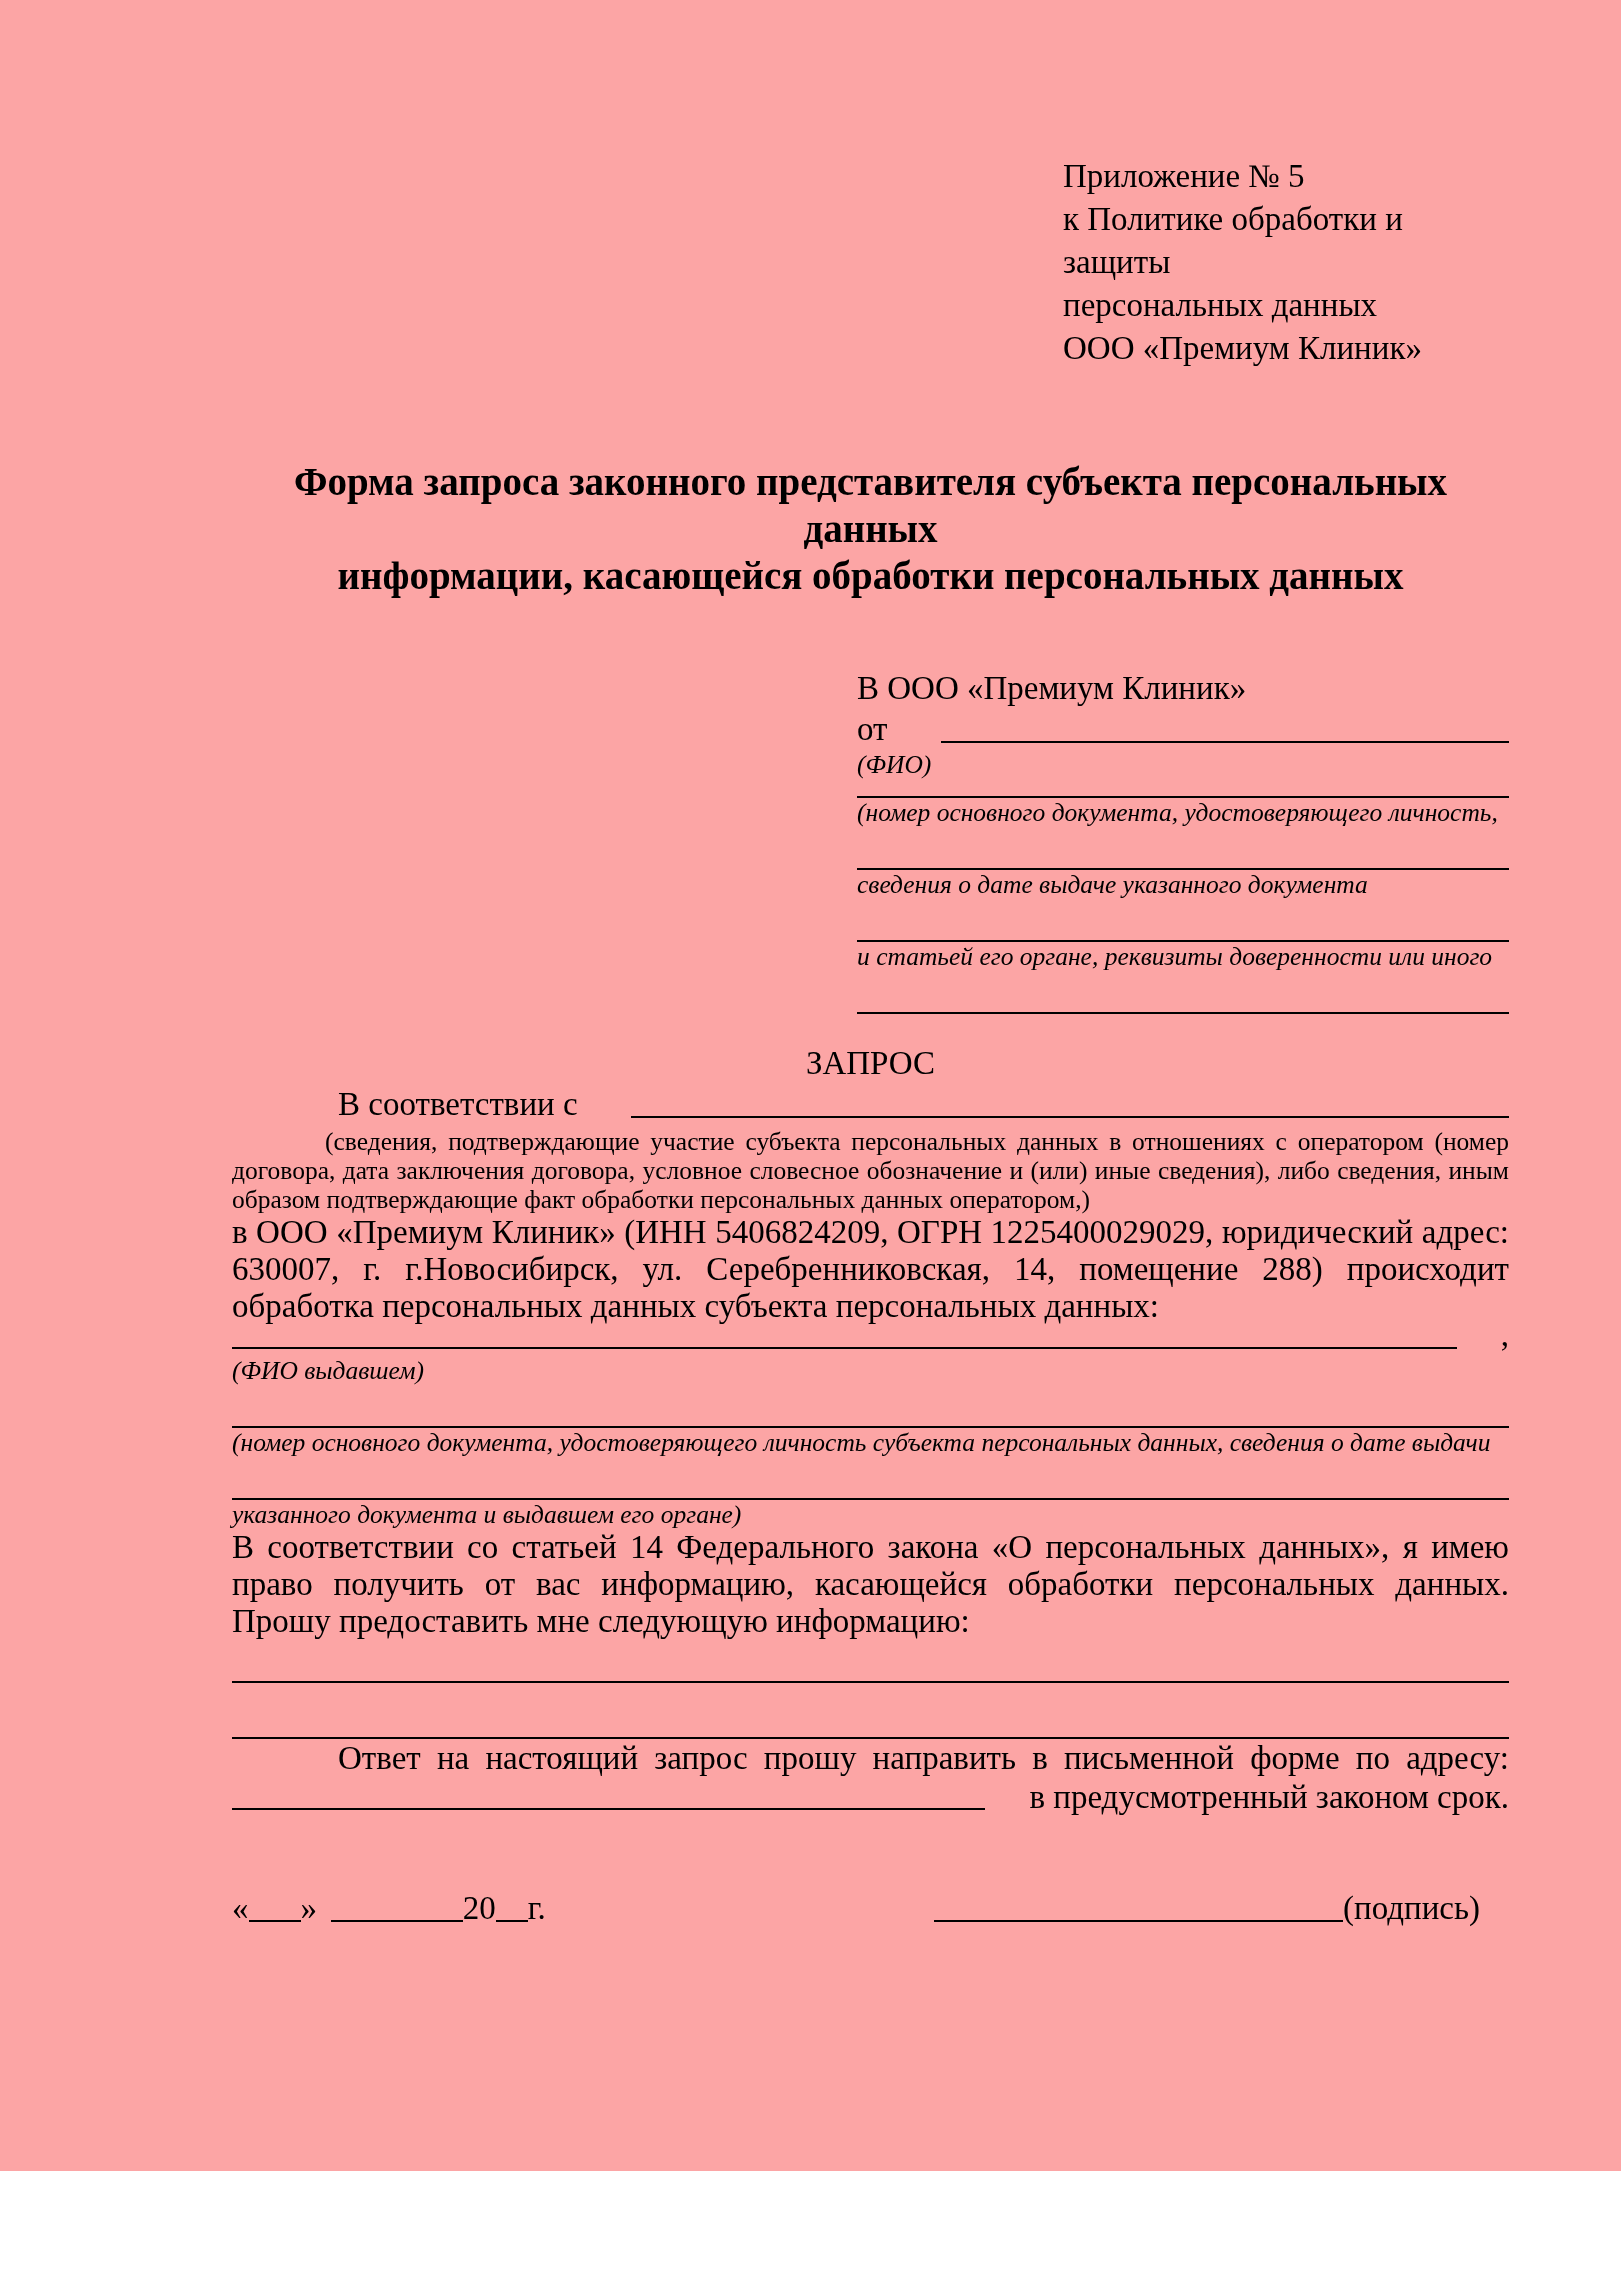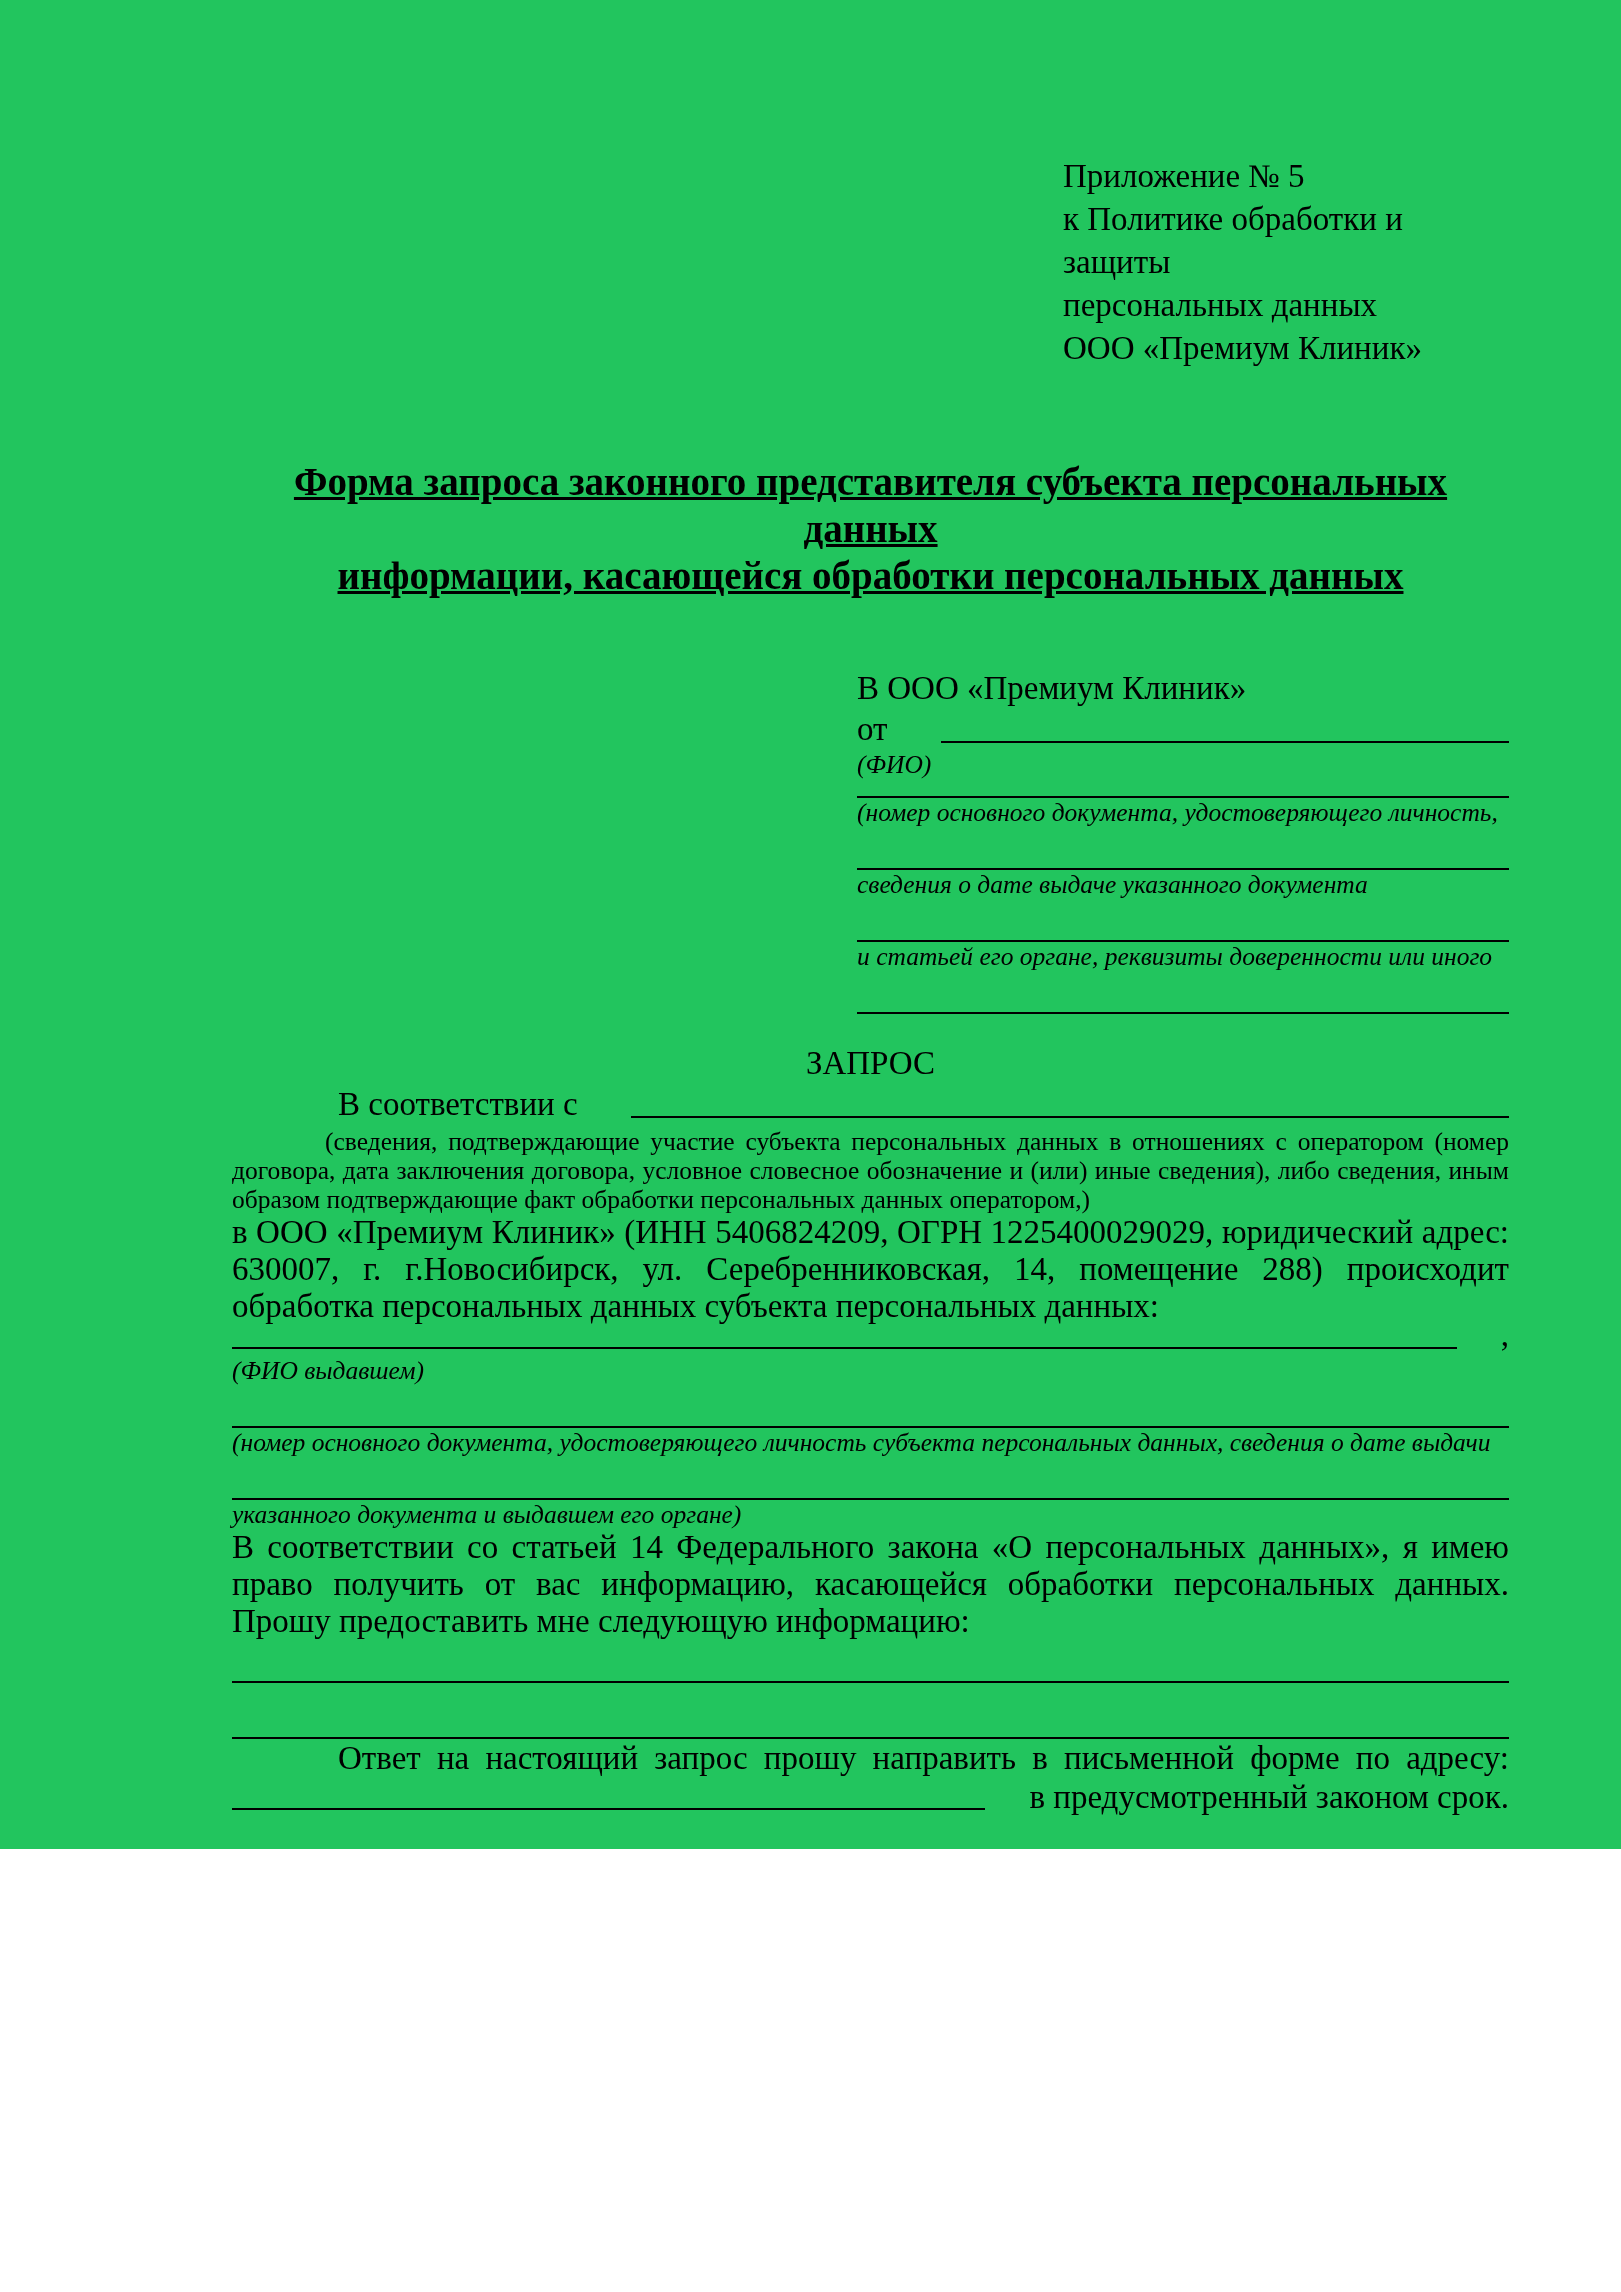--- a/index.html
+++ b/index.html
@@ -1,41 +1,40 @@
 <!DOCTYPE html>
 <html lang="ru"><head>
 <meta charset="utf-8">
 <style>
   html, body { margin: 0; padding: 0; background: #ffffff; }
   .page {
     position: relative;
     width: 1621px;
-    height: 1849px;
+    height: 2171px;
     margin: 0 auto;
-    background: #22c55e;
+    background: #fca5a5;
     color: #000000;
     box-sizing: border-box;
     padding: 155px 112px 0 232px;
     font-family: "Liberation Serif", "DejaVu Serif", serif;
     font-size: 33px;
     line-height: 41px;
     overflow: hidden;
   }
 
   
   .appendix { margin-left: 831px; line-height: 43px; }
 
   
   .title {
     margin-top: 88px;
     text-align: center;
     font-weight: bold;
     font-size: 39px;
     line-height: 47px;
-    text-decoration: underline;
   }
 
   
   .addressee { margin-top: 69px; margin-left: 625px; }
 
   .row { display: flex; align-items: flex-end; gap: 44px; }
   .fill {
     flex: 1;
     height: 0;
     border-bottom: 2.9px solid #000;

